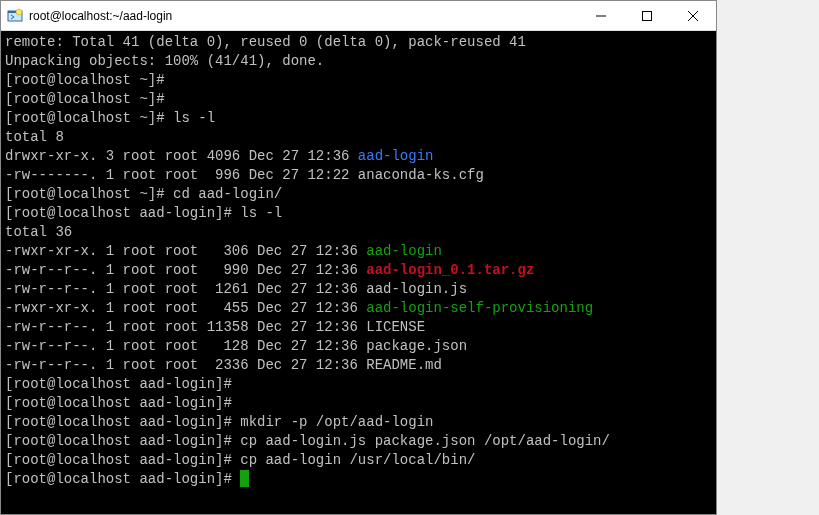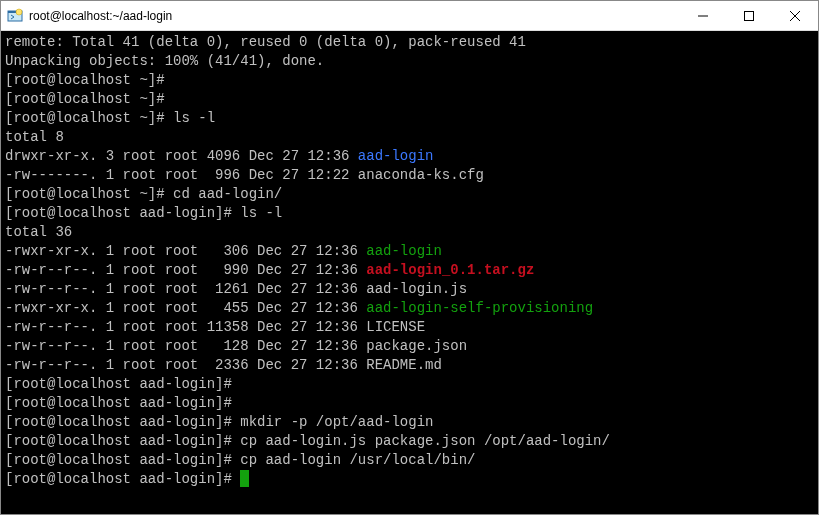--- a/index.html
+++ b/index.html
@@ -4,21 +4,21 @@
 <style>
   * { margin: 0; padding: 0; box-sizing: border-box; }
   body {
     font-family: "Segoe UI", Tahoma, sans-serif;
     background: #f0f0f0;
     width: 819px;
     height: 515px;
     overflow: hidden;
   }
   .window {
-    width: 819px;
+    width: 717px;
     height: 515px;
     background: #1d4ed8;
     display: flex;
     flex-direction: column;
     border: 1px solid #888;
   }
   .titlebar {
     height: 30px;
     background: #fff;
     display: flex;

